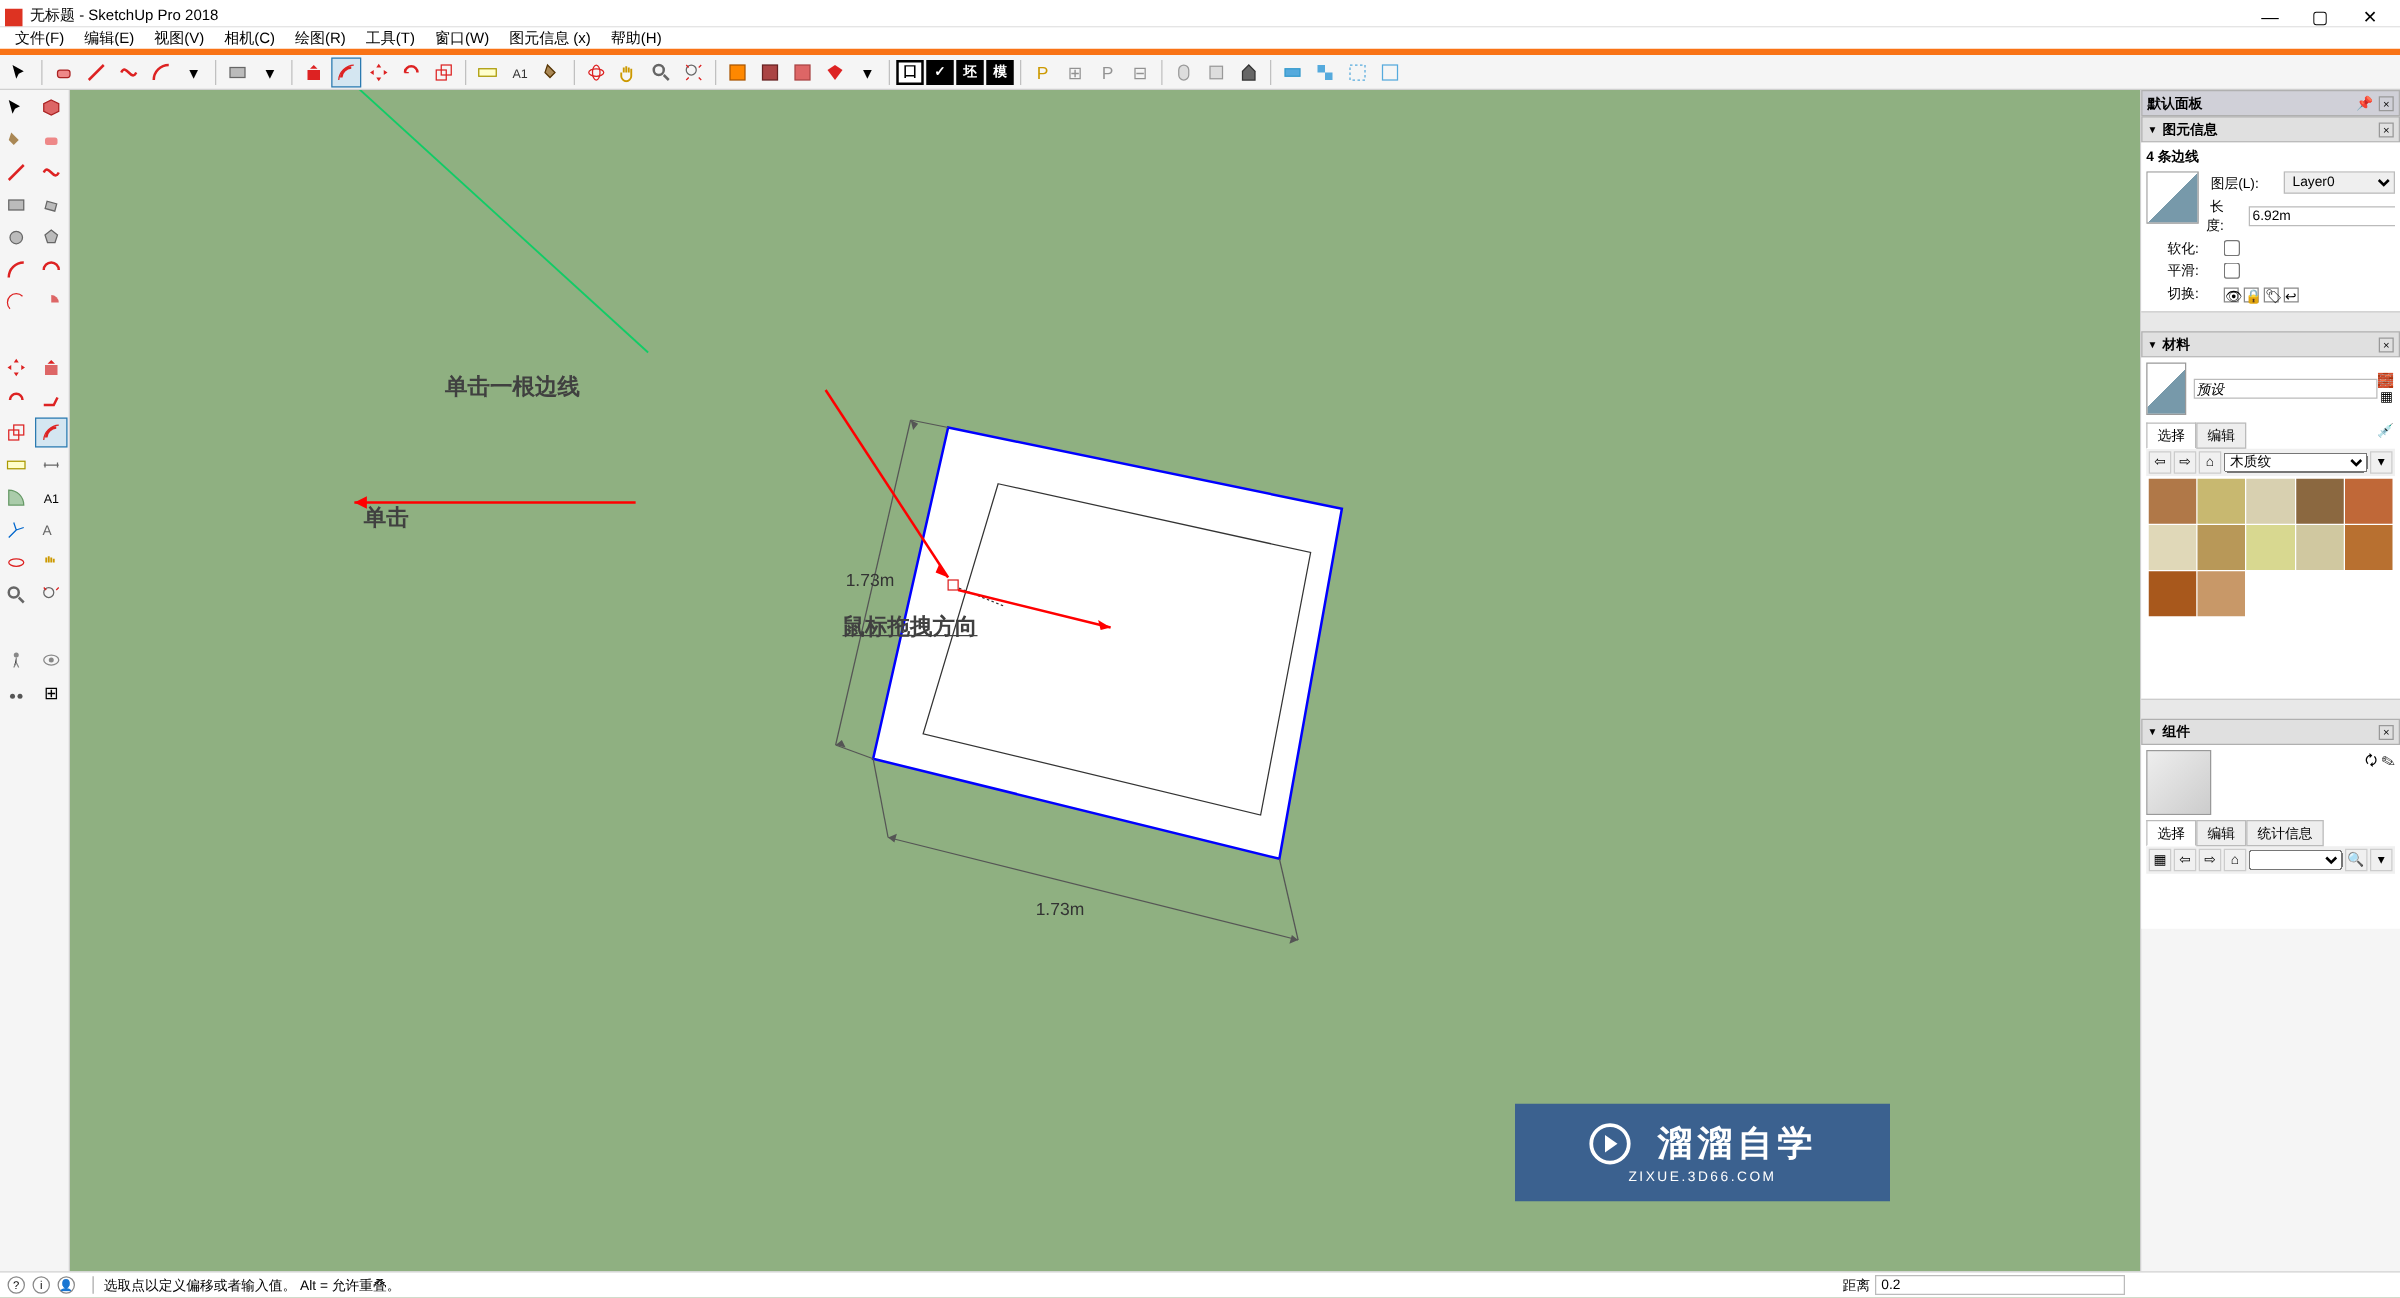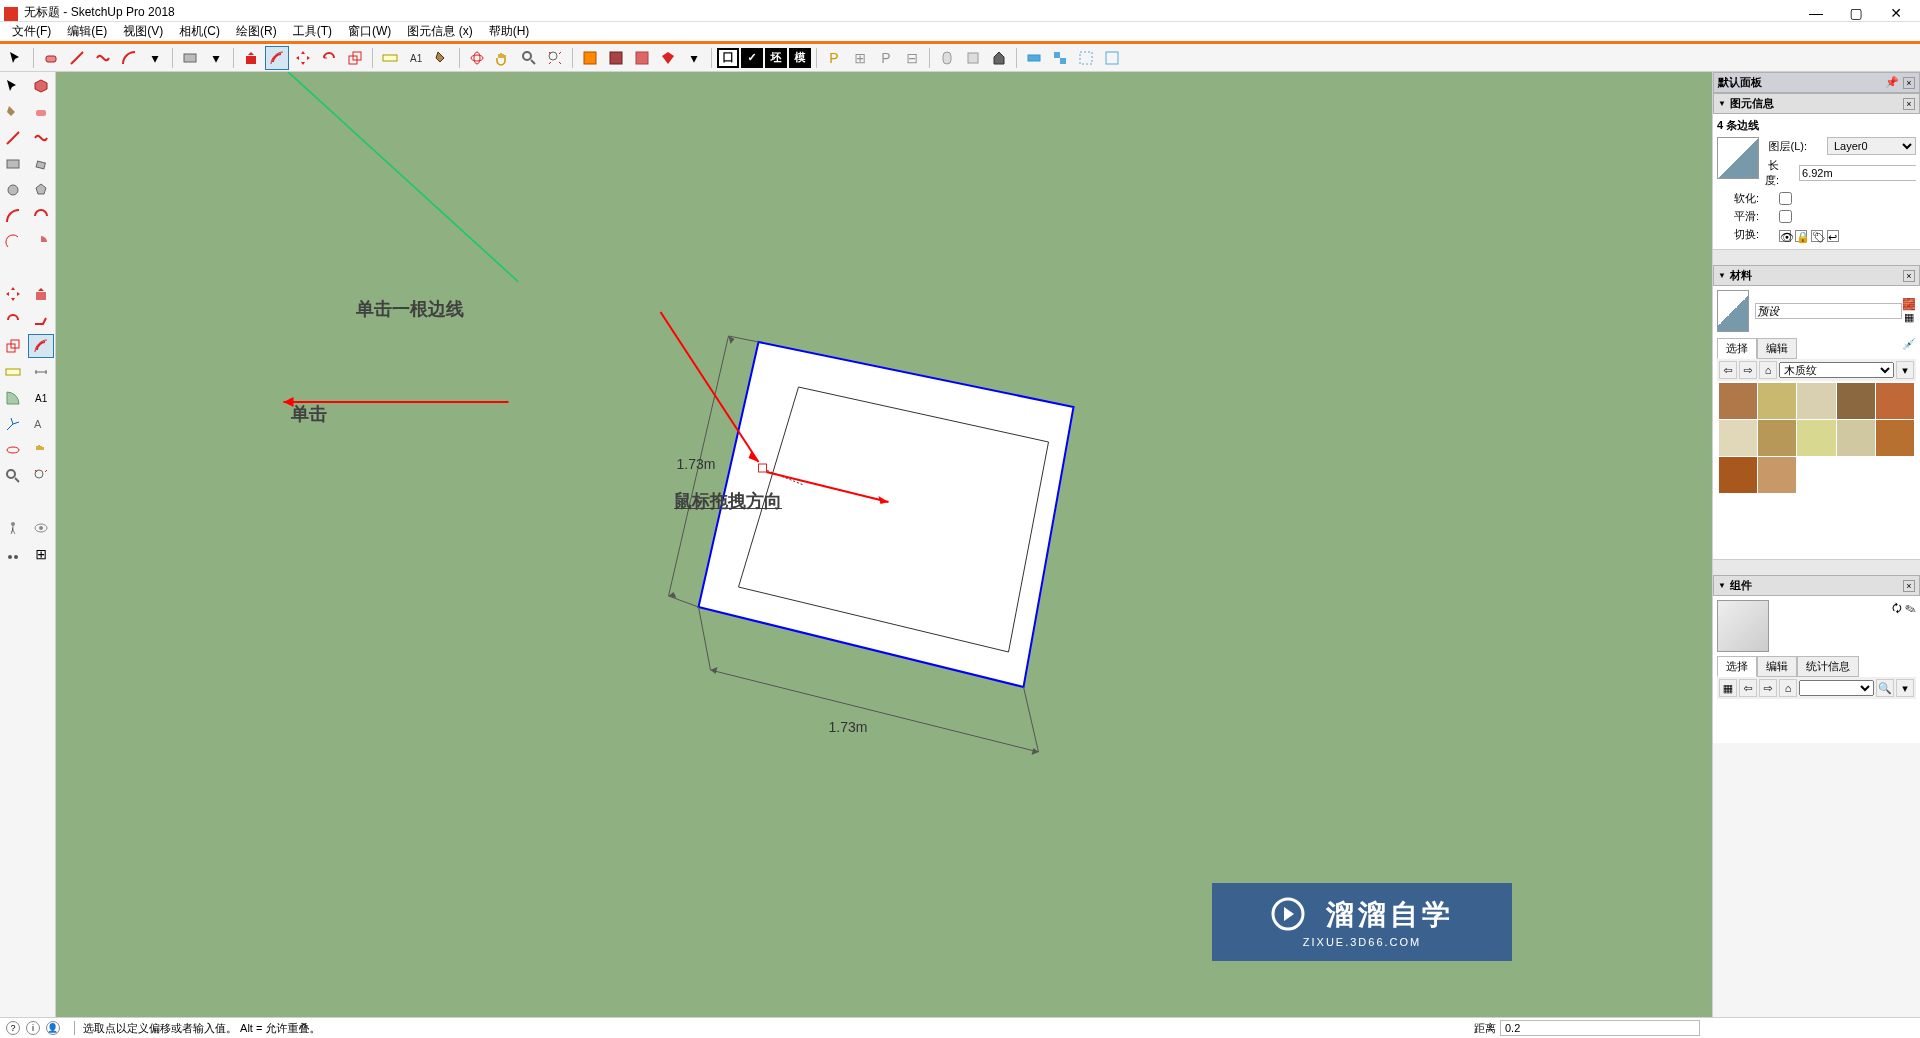--- a/index.html
+++ b/index.html
@@ -3,21 +3,21 @@
 <meta charset="utf-8">
 <style>
 * { box-sizing: border-box; margin: 0; padding: 0; }
 body { font-family: "Microsoft YaHei", Arial, sans-serif; font-size: 11px; background: #f0f0f0; width: 1920px; height: 1038px; overflow: hidden; position: relative; }
 
 .titlebar { height: 22px; background: #fff; display: flex; align-items: flex-end; padding: 0 4px; border-bottom: 1px solid #ddd; }
 .titlebar .icon { width: 14px; height: 14px; background: #d32; margin-right: 6px; }
 .titlebar .title { flex: 1; font-size: 12px; }
 .titlebar .wbtn { width: 40px; text-align: center; font-size: 14px; cursor: default; }
 
-.menubar { height: 22px; background: #fff; display: flex; align-items: center; padding: 0 4px; border-bottom: 3px solid #f97316; }
+.menubar { height: 22px; background: #fff; display: flex; align-items: center; padding: 0 4px; border-bottom: 5px solid #f97316; }
 .menubar .mitem { padding: 0 8px; font-size: 12px; }
 
 .toolbar-row { height: 28px; background: #f5f5f5; display: flex; align-items: center; padding: 0 4px; border-bottom: 1px solid #d0d0d0; gap: 2px; }
 .tb { width: 24px; height: 24px; display: flex; align-items: center; justify-content: center; border: 1px solid transparent; font-size: 14px; position: relative; }
 .tb.active { border-color: #2a7ab0; background: #d4e6f1; }
 .tb svg { width: 16px; height: 16px; }
 .sep { border-left: 1px solid #c0c0c0; height: 20px; margin: 0 3px; }
 .sq { width: 22px; height: 20px; background: #000; color: #fff; font-size: 11px; display:flex; align-items:center; justify-content:center; font-weight:bold;}
 .sq.outline { background:#fff; color:#000; border:2px solid #000;}
 .sq.check { background:#000; }
@@ -488,21 +488,21 @@
       <line x1="488" y1="400" x2="610" y2="430" stroke="#f00" stroke-width="2"></line>
       <path d="M610 430 l-10 -6 2 8z" fill="#f00"></path>
       <line x1="5" y1="330" x2="230" y2="330" stroke="#f00" stroke-width="2"></line>
       <path d="M5 330 l10 -5 0 10z" fill="#f00"></path>
     </svg>
     <div class="anno" style="left:300px; top:225px;">单击一根边线</div>
     <div class="anno" style="left:618px; top:417px;text-decoration:underline;">鼠标拖拽方向</div>
     <div class="anno" style="left:235px; top:330px;">单击</div>
 
     <div class="watermark">
-      <div style="display:flex;align-items:flex-start;gap:20px;">
+      <div style="display:flex;align-items:center;gap:20px;">
         <svg width="36" height="36" viewBox="0 0 36 36">
             <circle cx="18" cy="18" r="15" fill="none" stroke="#fff" stroke-width="3"></circle>
             <path d="M14 11v14l10-7z" fill="#fff"></path>
           </svg>
         <div class="wtop">溜溜自学</div>
       </div>
       <div class="wbot">ZIXUE.3D66.COM</div>
     </div>
   </div>
 

